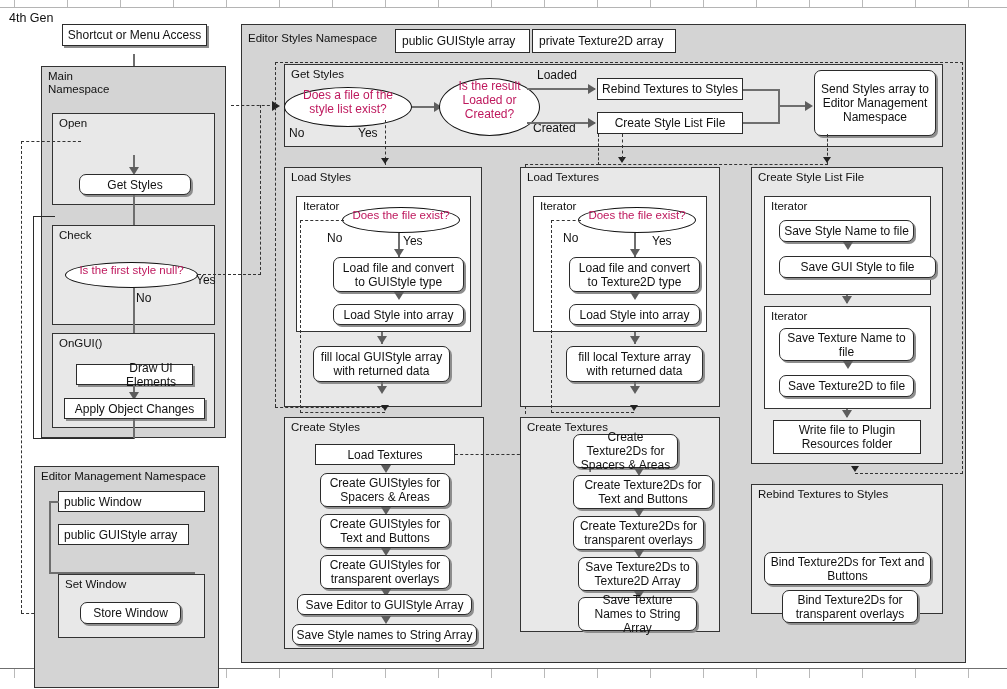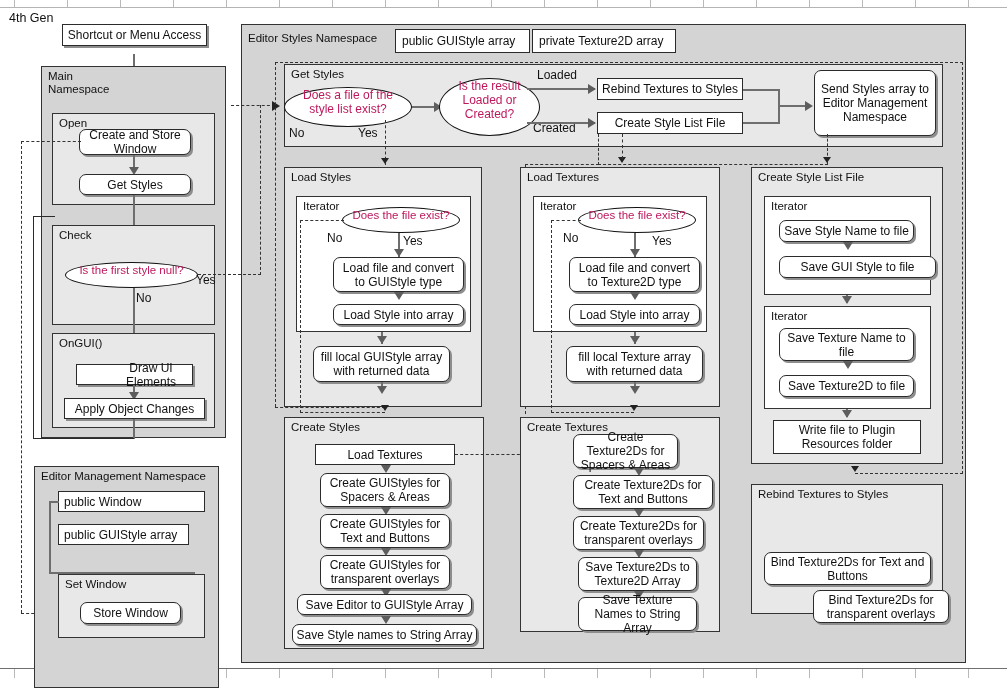--- a/index.html
+++ b/index.html
@@ -117,21 +117,20 @@
   <div class="ln v" style="left:133px;top:54px;height:90px;"></div>
 
   <div class="grp ns" style="left:41px;top:66px;width:185px;height:372px;">
     <div class="grplabel">Main
 Namespace</div>
   </div>
 
   <div class="grp sub" style="left:52px;top:113px;width:163px;height:92px;">
     <div class="grplabel">Open</div>
   </div>
-  <div class="node round shadow" style="left:79px;top:129px;width:112px;height:26px;">Create and Store Window</div>
   <div class="ln v" style="left:133px;top:155px;height:18px;"></div>
   <div class="arrow down" style="left:129px;top:167px;"></div>
   <div class="node round shadow" style="left:79px;top:174px;width:112px;height:21px;">Get Styles</div>
 
   <div class="ln v" style="left:133px;top:195px;height:72px;"></div>
   <div class="arrow down" style="left:129px;top:258px;"></div>
 
   <div class="grp sub" style="left:52px;top:225px;width:163px;height:100px;">
     <div class="grplabel">Check</div>
   </div>
@@ -342,15 +341,15 @@
   <div class="node round shadow" style="left:573px;top:516px;width:131px;height:34px;">Create Texture2Ds for transparent overlays</div>
   <div class="arrow down" style="left:634px;top:550px;"></div>
   <div class="node round shadow" style="left:578px;top:557px;width:119px;height:34px;">Save Texture2Ds to Texture2D Array</div>
   <div class="arrow down" style="left:634px;top:591px;"></div>
   <div class="node round shadow" style="left:578px;top:597px;width:119px;height:34px;">Save Texture Names to String Array</div>
 
   <div class="grp sub" style="left:751px;top:484px;width:192px;height:130px;">
     <div class="grplabel">Rebind Textures to Styles</div>
   </div>
   <div class="node round shadow" style="left:764px;top:552px;width:167px;height:33px;">Bind Texture2Ds for Text and Buttons</div>
-  <div class="node round shadow" style="left:782px;top:590px;width:136px;height:33px;margin-left:31px;">Bind Texture2Ds for transparent overlays</div>
+  <div class="node round shadow" style="left:782px;top:590px;width:136px;height:33px;">Bind Texture2Ds for transparent overlays</div>
 
 </div>
 
 </body></html>

